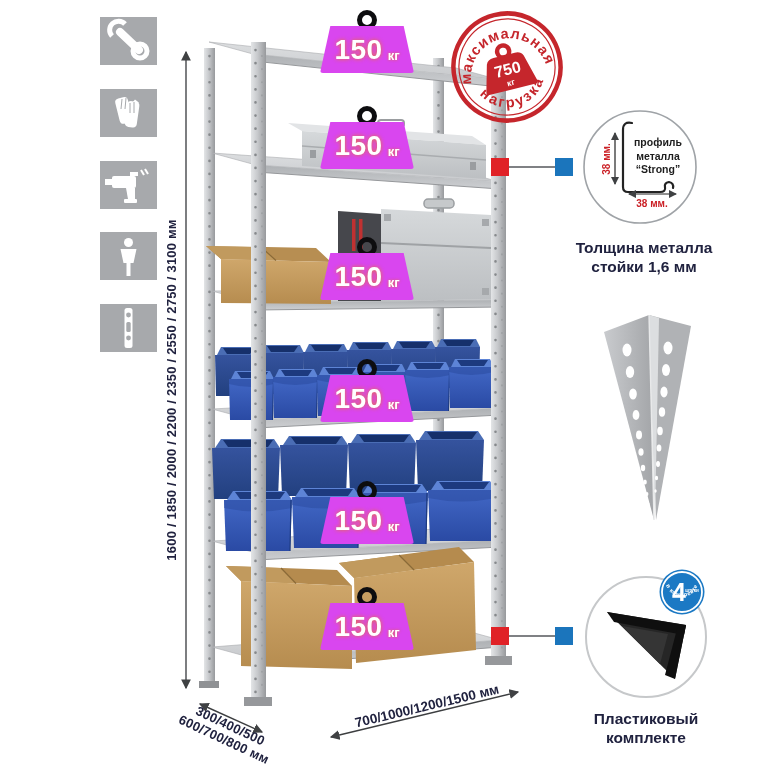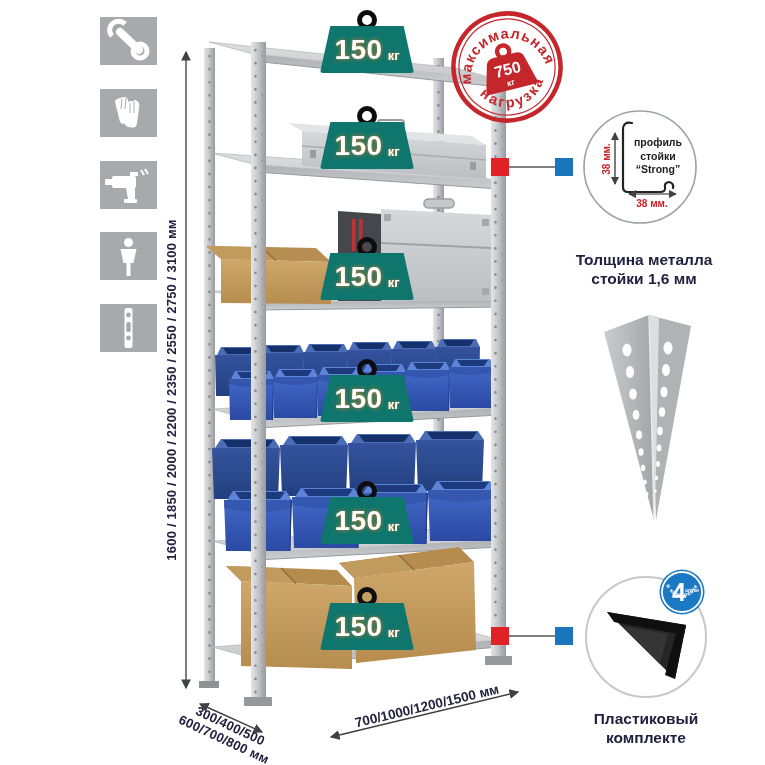--- a/index.html
+++ b/index.html
@@ -16,21 +16,21 @@
   .cap{font-size:15.5px;line-height:19px;text-align:center;}
   .anchor{transform:translate(-50%,-50%);}
   .rot-90{transform:rotate(-90deg) translate(-50%,-50%);transform-origin:0 0;}
   .rot25{transform:rotate(25deg) translate(-50%,-50%);transform-origin:0 0;text-align:center;line-height:14.5px;}
   .rot-13{transform:rotate(-13.5deg) translate(-50%,-50%);transform-origin:0 0;}
   .profile-label{font-size:10.5px;font-weight:700;color:#1d1d1d;text-align:center;line-height:13.5px;}
   .red-dim{font-size:10px;font-weight:bold;color:#cb2127;}
   
   .weight-badge{position:absolute;width:94px;text-align:center;z-index:5;}
   .weight-badge .ring{display:block;margin:0 auto -4px;width:10px;height:10px;border:5px solid #0d0d0f;border-radius:50%;}
-  .weight-badge .body{height:47px;background:#0f766e;border-radius:3px;
+  .weight-badge .body{height:47px;background:#d946ef;border-radius:3px;
         clip-path:polygon(11% 0,89% 0,100% 100%,0 100%);
         display:flex;align-items:center;justify-content:center;gap:5px;}
   .weight-badge .num{font-size:28px;font-weight:bold;color:#fff;letter-spacing:.5px;
         text-shadow:0 0 4px rgba(235,125,16,.85);}
   .weight-badge .unit{font-size:13px;font-weight:bold;color:#fff;margin-top:11px;
         text-shadow:0 0 3px rgba(235,125,16,.85);}
 </style>
 </head>
 <body>
 
@@ -373,27 +373,27 @@
 
   <div class="txt navy dim13 rot25" style="left:227px;top:733px">
     <div>300/400/500</div>
     <div>600/700/800 мм</div>
   </div>
 
   <div class="txt navy dim14 rot-13" style="left:427px;top:706px">700/1000/1200/1500 мм</div>
 
   <div class="txt profile-label anchor" style="left:658px;top:156px">
     <div>профиль</div>
-    <div>стойки</div>
+    <div>металла</div>
     <div>“Strong”</div>
   </div>
   <div class="txt red-dim rot-90" style="left:606px;top:159px">38 мм.</div>
   <div class="txt red-dim anchor" style="left:652px;top:203px">38 мм.</div>
 
-  <div class="txt navy cap anchor" style="left:644px;top:269px">
+  <div class="txt navy cap anchor" style="left:644px;top:257px">
     <div>Толщина металла</div>
     <div>стойки 1,6 мм</div>
   </div>
 
   <div class="txt navy cap anchor" style="left:646px;top:728px">
     <div>Пластиковый</div>
     <div>комплекте</div>
   </div>
 
   <div class="weight-badge" style="left:320px;top:10px">

